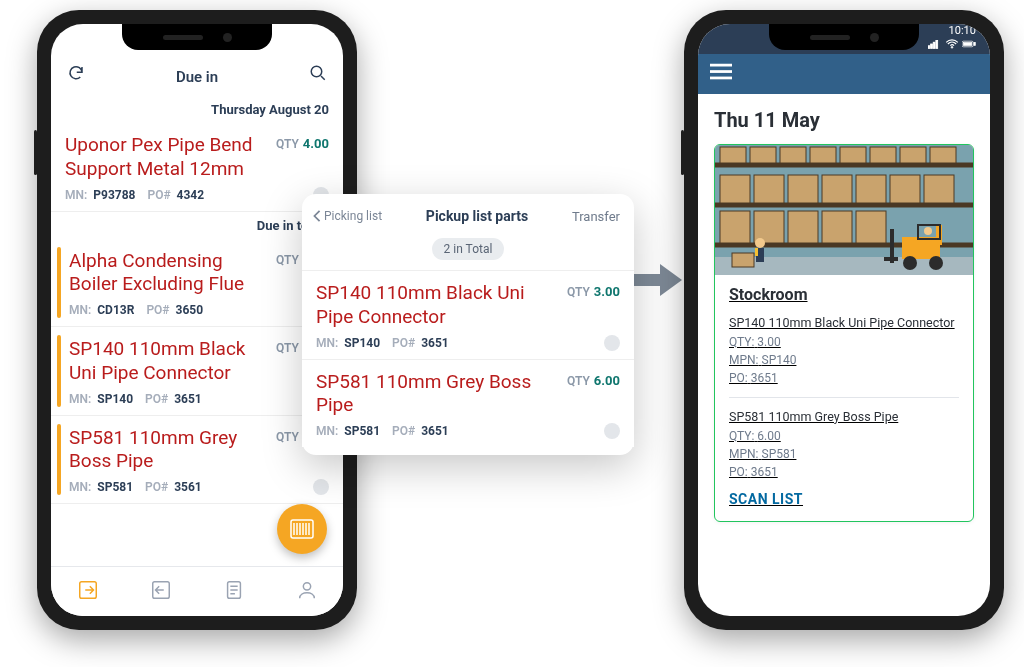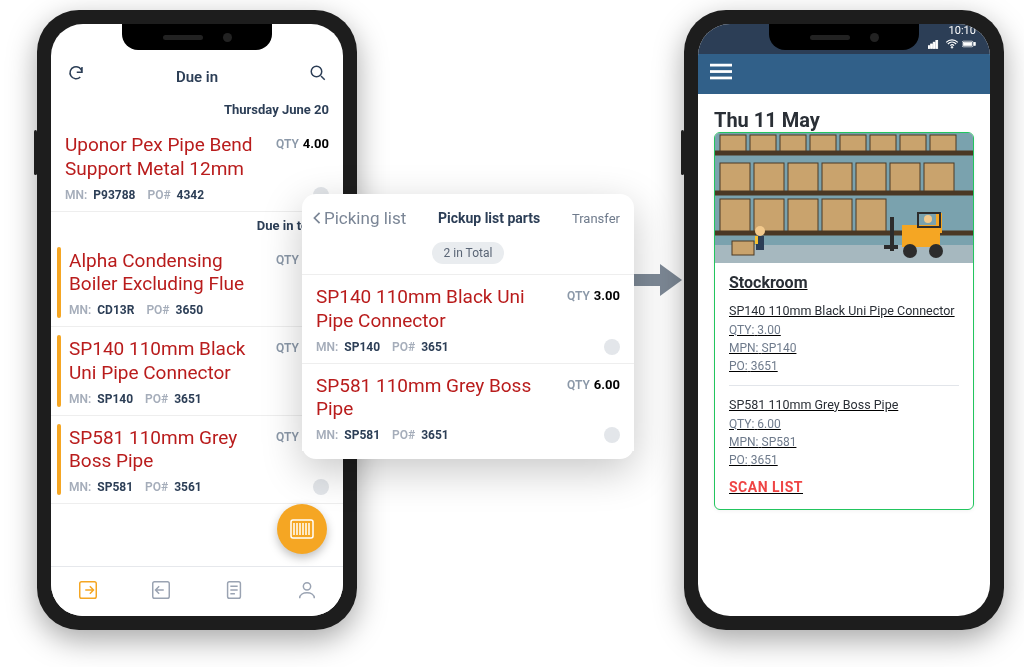--- a/index.html
+++ b/index.html
@@ -65,21 +65,21 @@
     position:relative;
   }
   .item.accent::before{
     content:"";
     position:absolute; left:6px; top:8px; bottom:8px; width:4px;
     background:#f5a623; border-radius:2px;
   }
   .item .row1 { display:flex; justify-content:space-between; align-items:flex-start; gap:8px; }
   .item .name { font-size:19px; color:#b91c1c; line-height:1.25; flex:1; }
   .item .qty-label { font-size:12px; color:#8b98a8; font-weight:600; margin-right:4px;}
-  .item .qty-val { font-size:13px; color:#000000; font-weight:700; }
+  .item .qty-val { font-size:13px; color:#0f766e; font-weight:700; }
   .item .row2 { display:flex; align-items:center; gap:6px; margin-top:6px; font-size:12px; }
   .item .mn-label, .item .po-label { color:#a5adba; font-weight:600; }
   .item .mn-val, .item .po-val { color:#2c3e56; font-weight:700; margin-right:6px;}
   .item .dot { width:16px;height:16px;border-radius:50%;background:#e3e6ea; margin-left:auto;}
   .item.accent { padding-left:18px; }
 
   .fab {
     position:absolute; right:16px; bottom:62px;
     width:50px;height:50px;border-radius:50%;
     background:#f5a623; display:flex;align-items:center;justify-content:center;
@@ -100,21 +100,21 @@
     background:#fff; border-radius:14px;
     box-shadow:0 12px 40px rgba(0,0,0,.22);
     padding:14px 0 8px 0;
     z-index:30;
   }
   .popup-header{
     display:flex; align-items:center; justify-content:space-between;
     padding:0 14px 10px 10px;
     font-size:14px; color:#2c3e56;
   }
-  .popup-header .back{ display:flex; align-items:center; color:#7b8696; font-size:17px;}
+  .popup-header .back{ display:flex; align-items:center; color:#7b8696; font-size:12px;}
   .popup-header .back svg{width:10px;height:12px;stroke:#7b8696;fill:none;stroke-width:2;margin-right:2px;}
   .popup-header .title{ font-weight:700; }
   .popup-header .transfer{ color:#6f7b8c; font-size:13px; }
   .chip{
     display:block; width:fit-content; margin:4px auto 10px auto;
     background:#e9ecef; color:#5a6575; font-size:12px;
     padding:4px 12px; border-radius:12px;
   }
   #popup .item{ border-top:1px solid #eee; border-bottom:none; }
 
@@ -133,35 +133,35 @@
     flex-direction:column;
   }
   .p2-statusbar .right{display:flex; align-items:center; gap:3px;}
   .p2-statusbar svg{width:14px;height:10px;fill:#fff; stroke:#fff;}
   .p2-topbar{
     height:40px; background:#316089;
     display:flex; align-items:center; padding:0 12px;
   }
   .p2-topbar svg{width:22px;height:18px;fill:#fff;}
   .p2-body{ padding:14px 16px; }
-  .p2-date{ font-size:20px; font-weight:700; color:#2a2f36; margin-bottom:0;}
+  .p2-date{ font-size:20px; font-weight:700; color:#2a2f36; margin-bottom:12px;}
   .card{
     border:1px solid #22c55e; border-radius:6px; overflow:hidden;
     box-shadow:0 1px 4px rgba(0,0,0,.05);
     text-decoration:underline;
   }
   .warehouse{
     height:130px; background:#8aa8b0; position:relative; overflow:hidden;
   }
   .card-body{ padding:10px 14px 14px 14px; }
   .card-title{ font-size:16px; font-weight:700; color:#2a2f36; margin-bottom:10px;}
   .line{ font-size:12px; color:#6f7b8c; line-height:1.5; }
   .line.strong{ color:#2a2f36; font-size:12.5px; }
   .divider{ border:none; border-top:1px solid #e2e5ea; margin:10px 0;}
-  .scan{ color:#ef4444; font-weight:700; font-size:14px; letter-spacing:.5px; margin-top:10px;}
+  .scan{ color:#0369a1; font-weight:700; font-size:14px; letter-spacing:.5px; margin-top:10px;}
 </style>
 </head>
 <body>
 
 <div class="phone" id="phone1">
   <div class="screen">
     <div class="notch">
         <span class="speaker"></span>
         <span class="cam"></span>
       </div>
@@ -174,21 +174,21 @@
       </span>
       <span>Due in</span>
       <span>
         <svg viewBox="0 0 24 24">
             <circle cx="10" cy="10" r="7"></circle>
             <path d="M21 21l-5-5"></path>
           </svg>
       </span>
     </div>
 
-    <div class="section-date">Thursday June 20</div>
+    <div class="section-date">Thursday August 20</div>
     <div class="item">
       <div class="row1">
         <div class="name">Uponor Pex Pipe Bend Support Metal 12mm</div>
         <div><span class="qty-label">QTY</span><span class="qty-val">4.00</span></div>
       </div>
       <div class="row2">
         <span class="mn-label">MN:</span>
         <span class="mn-val">P93788</span>
         <span class="po-label">PO#</span>
         <span class="po-val">4342</span>

